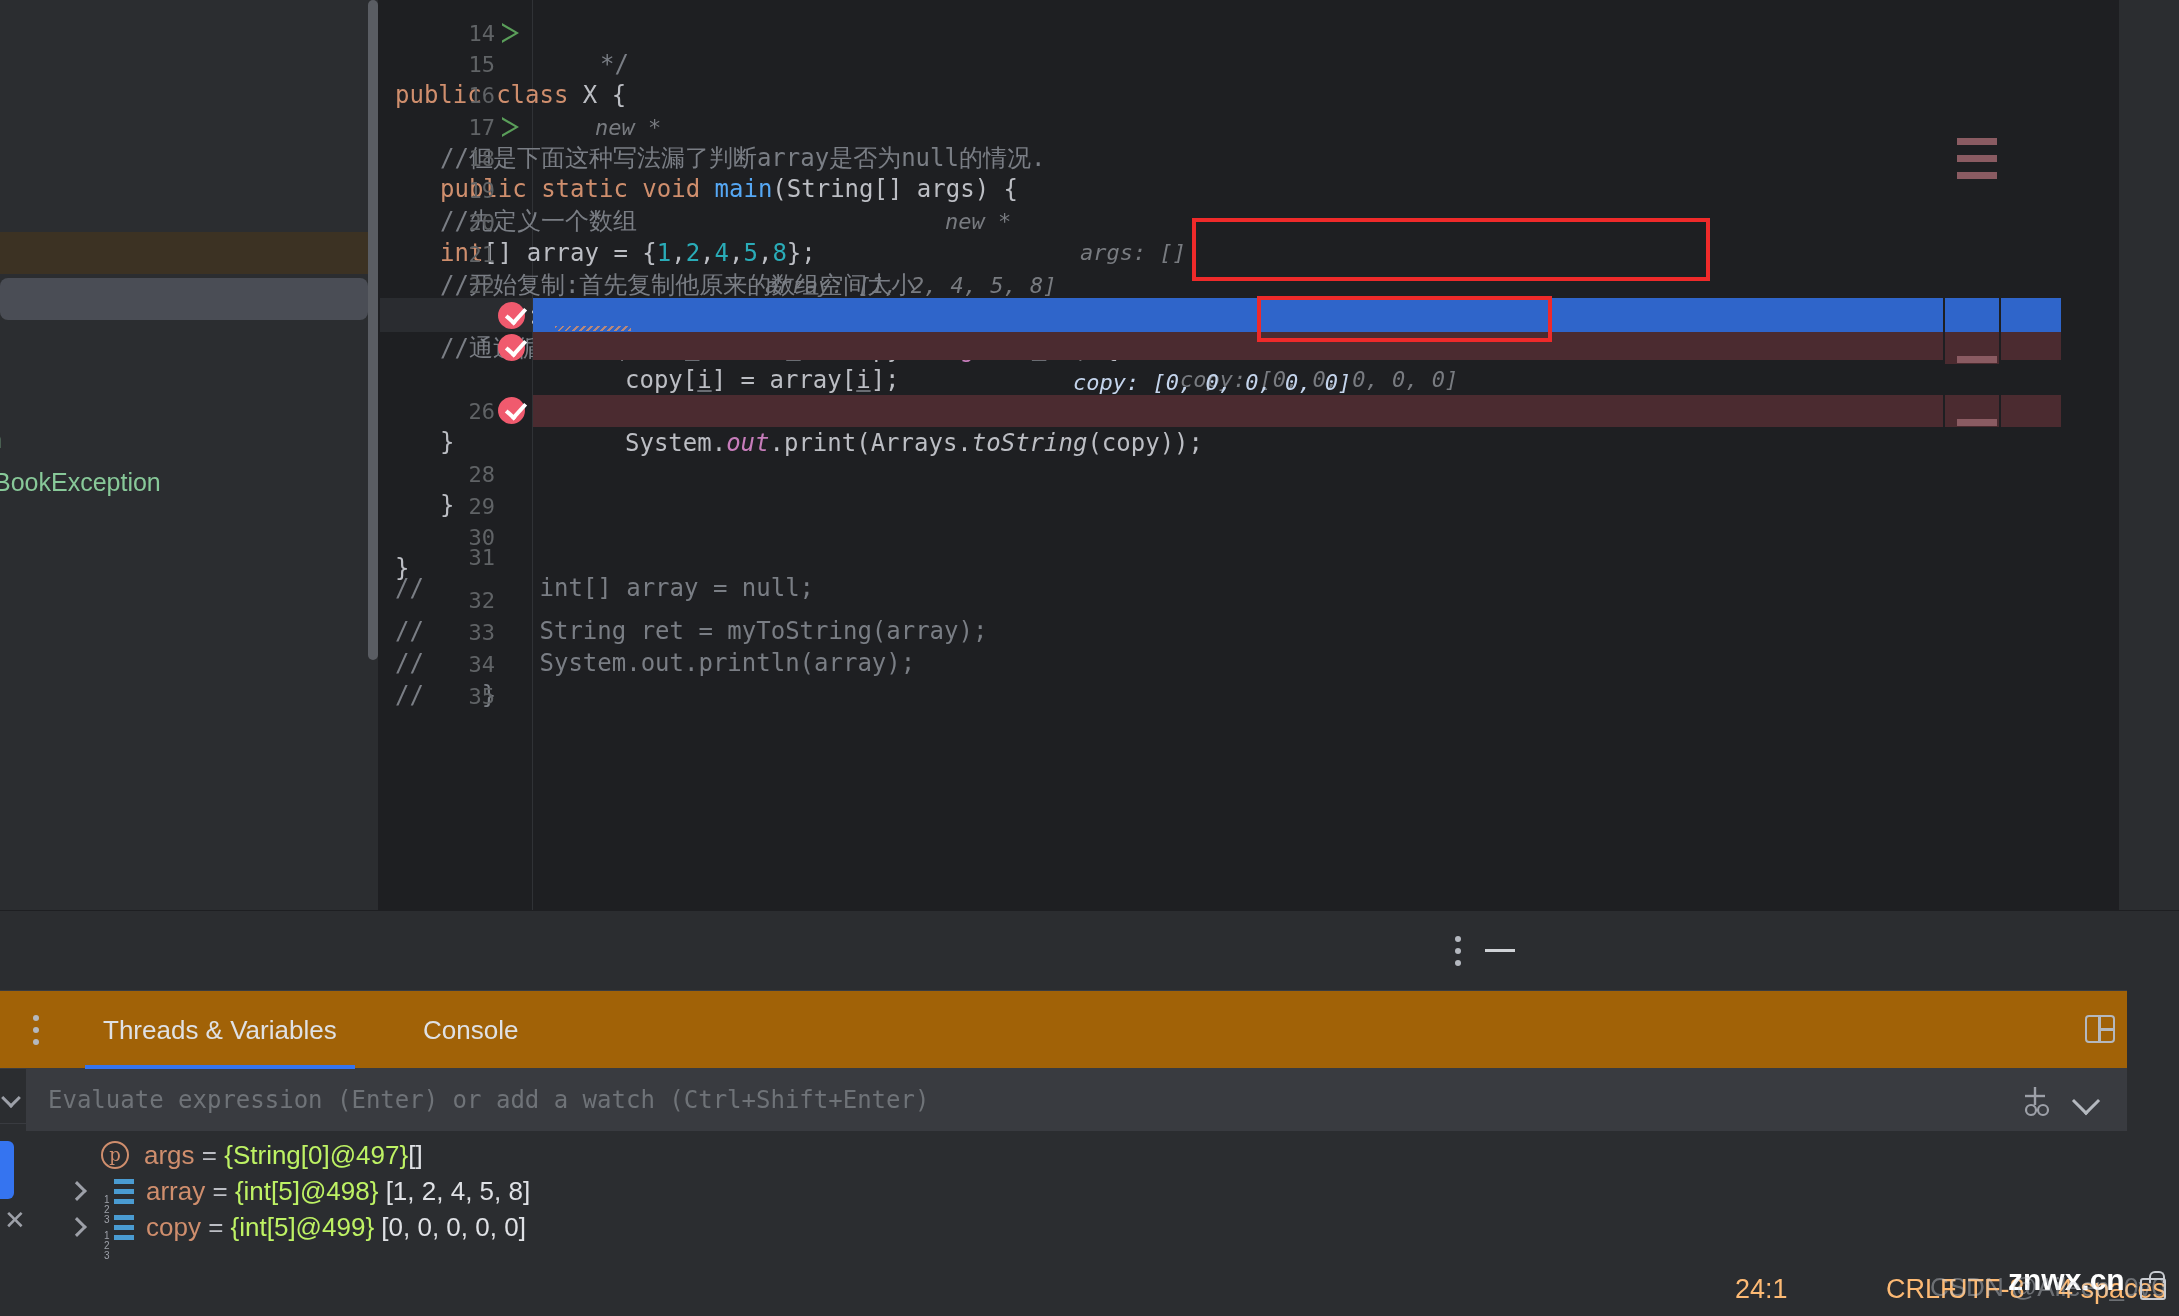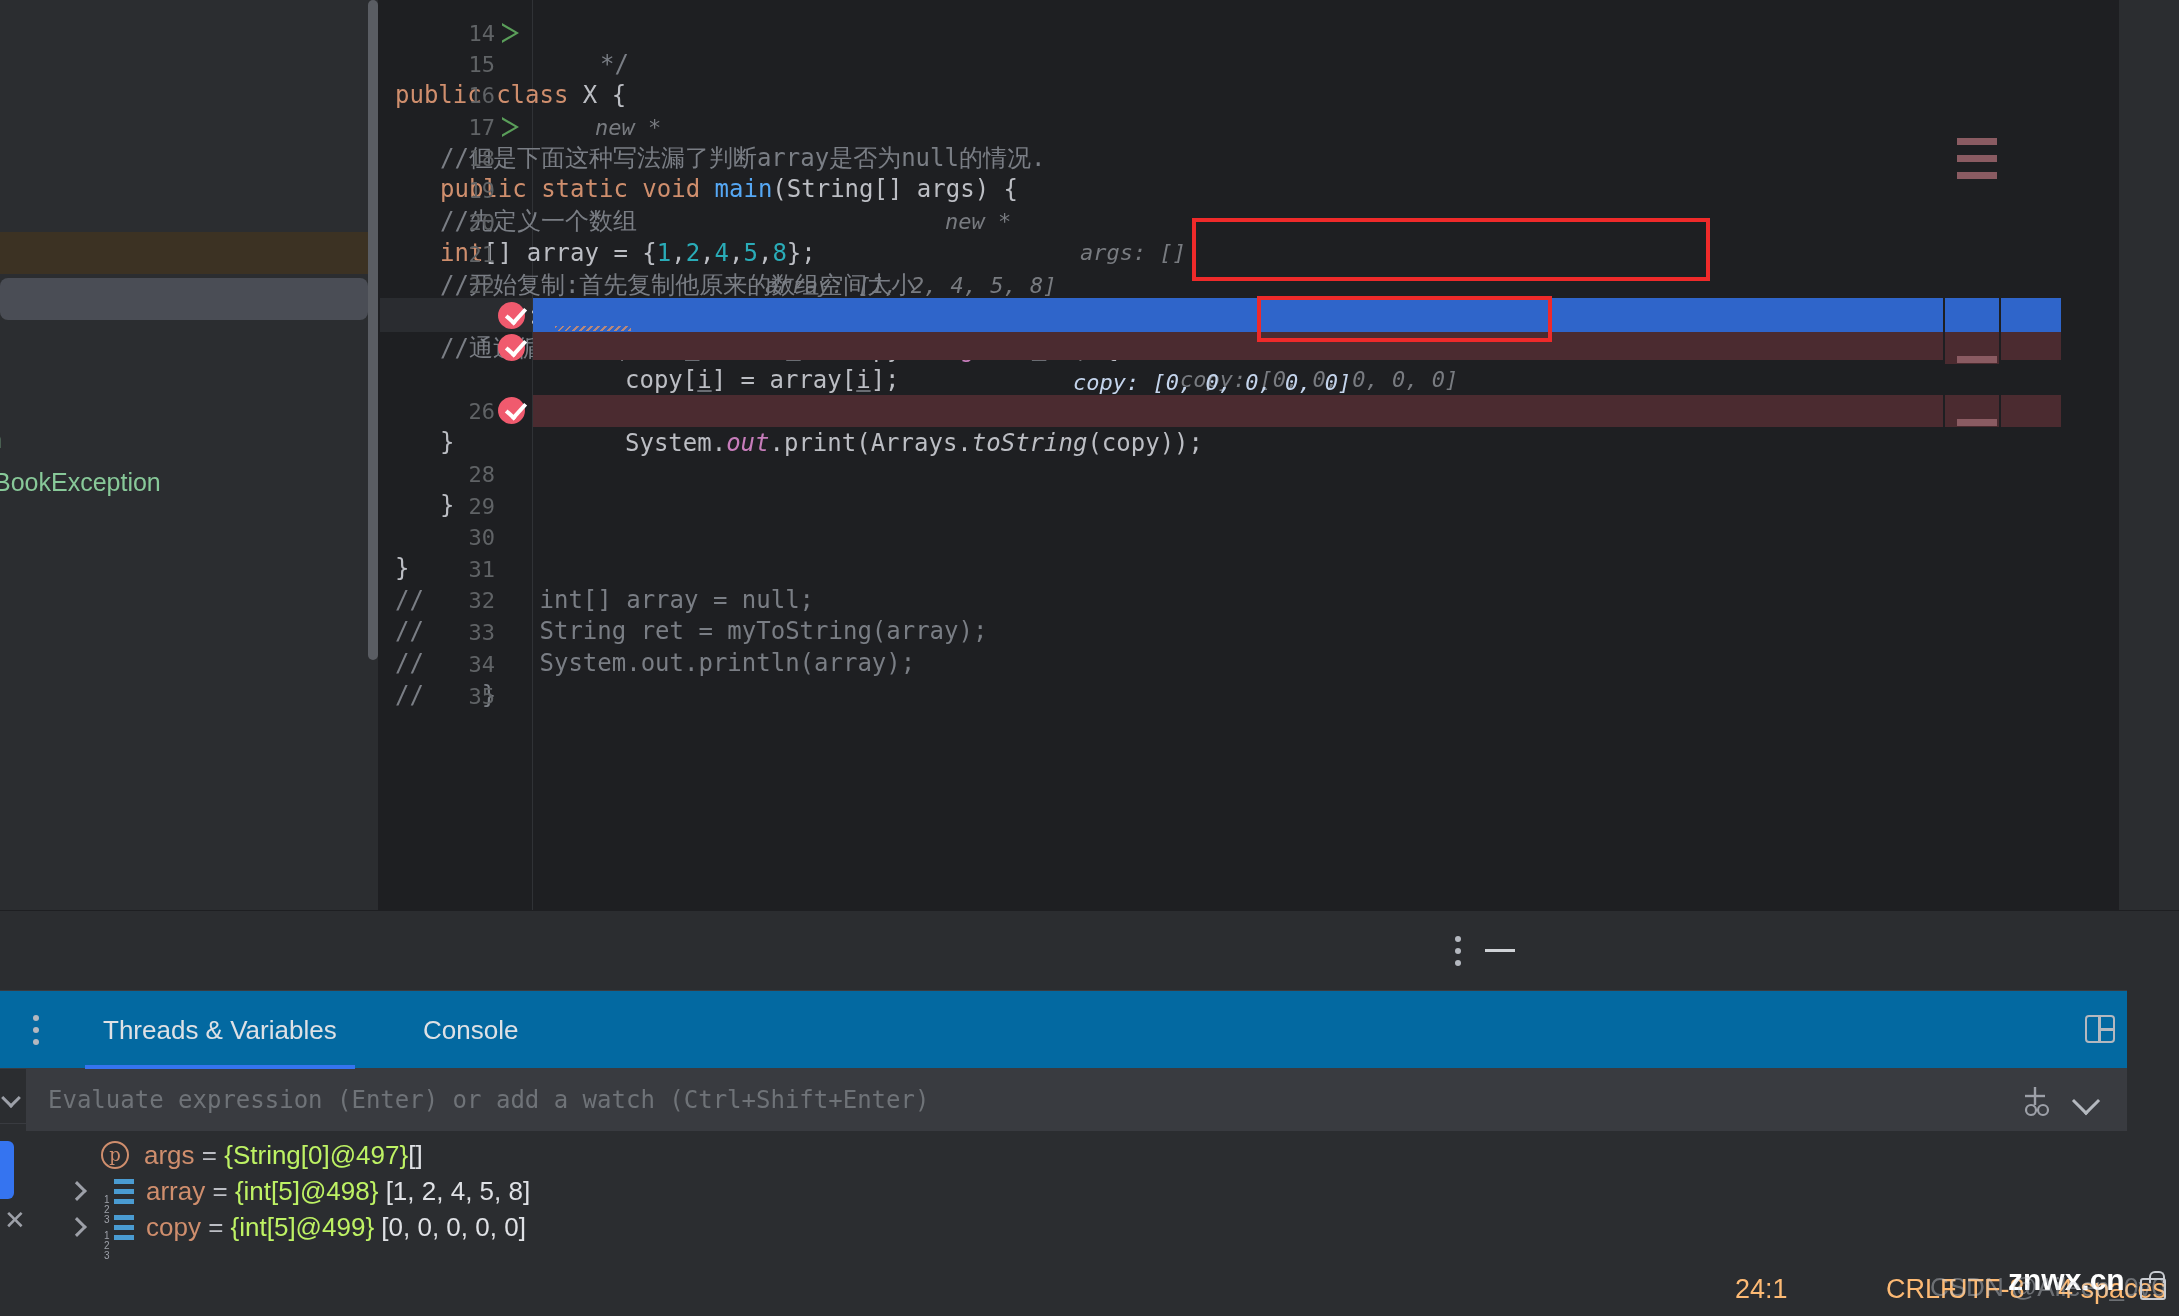--- a/index.html
+++ b/index.html
@@ -134,21 +134,21 @@
   .dots-v {
     position: absolute; width: 6px; height: 30px;
   }
   .dots-v i { display:block; width:6px; height:6px; border-radius:50%; background:#b4b8bf; margin-bottom:6px; }
   .minimize-bar {
     position: absolute; width: 30px; height: 3px; background: #cfd2d6;
   }
 
   .tabstrip {
     position: absolute; left: 0; top: 80px; width: 2127px; height: 78px;
-    background: #0369a1; border-bottom: 1px solid #393b40;
+    background: #a16207; border-bottom: 1px solid #393b40;
   }
   .tab {
     position: absolute; top: 0; height: 78px; line-height: 78px;
     font-size: 26px; color: #dfe1e5; padding: 0 18px; white-space: nowrap;
   }
   .tab.active::after {
     content:""; position:absolute; left:0; right:0; bottom:0; height:4px; background:#3574f0;
   }
   .split-icon {
     position: absolute; width: 30px; height: 28px; border: 2.5px solid #b4b8bf; border-radius: 4px;
@@ -358,21 +358,21 @@
 
       <div class="line" style="top:459px;">
         <span class="lineno">29</span>
       </div>
 
       <div class="line" style="top:490px;">
         <span class="lineno">30</span>
         <span class="code plain" style="left:15px;">}</span>
       </div>
 
-      <div class="line" style="top:522px;">
+      <div class="line" style="top:510px;">
         <span class="lineno">31</span>
         <span class="code com" style="left:15px;">//        int[] array = null;</span>
       </div>
 
       <div class="line" style="top:553px;">
         <span class="lineno">32</span>
         <span class="code com" style="left:15px;">//        String ret = myToString(array);</span>
       </div>
 
       <div class="line" style="top:585px;">

